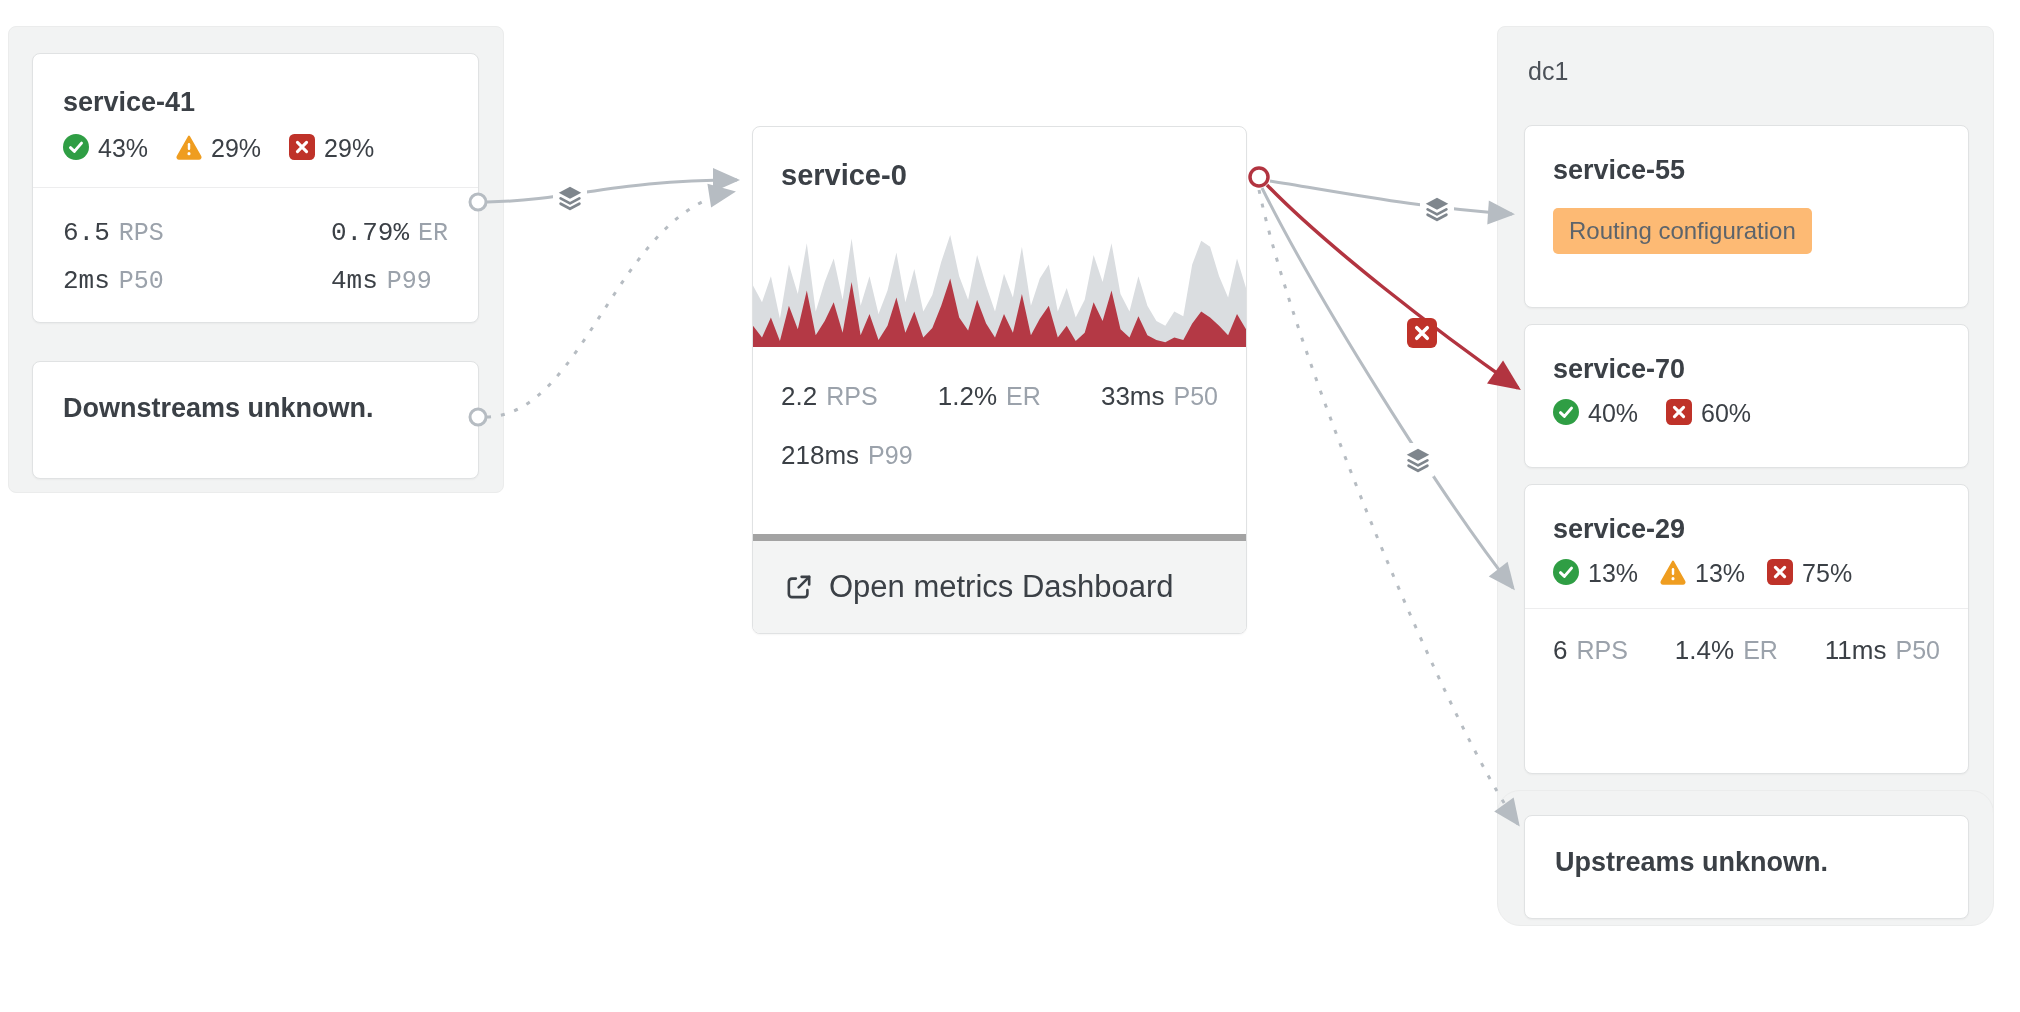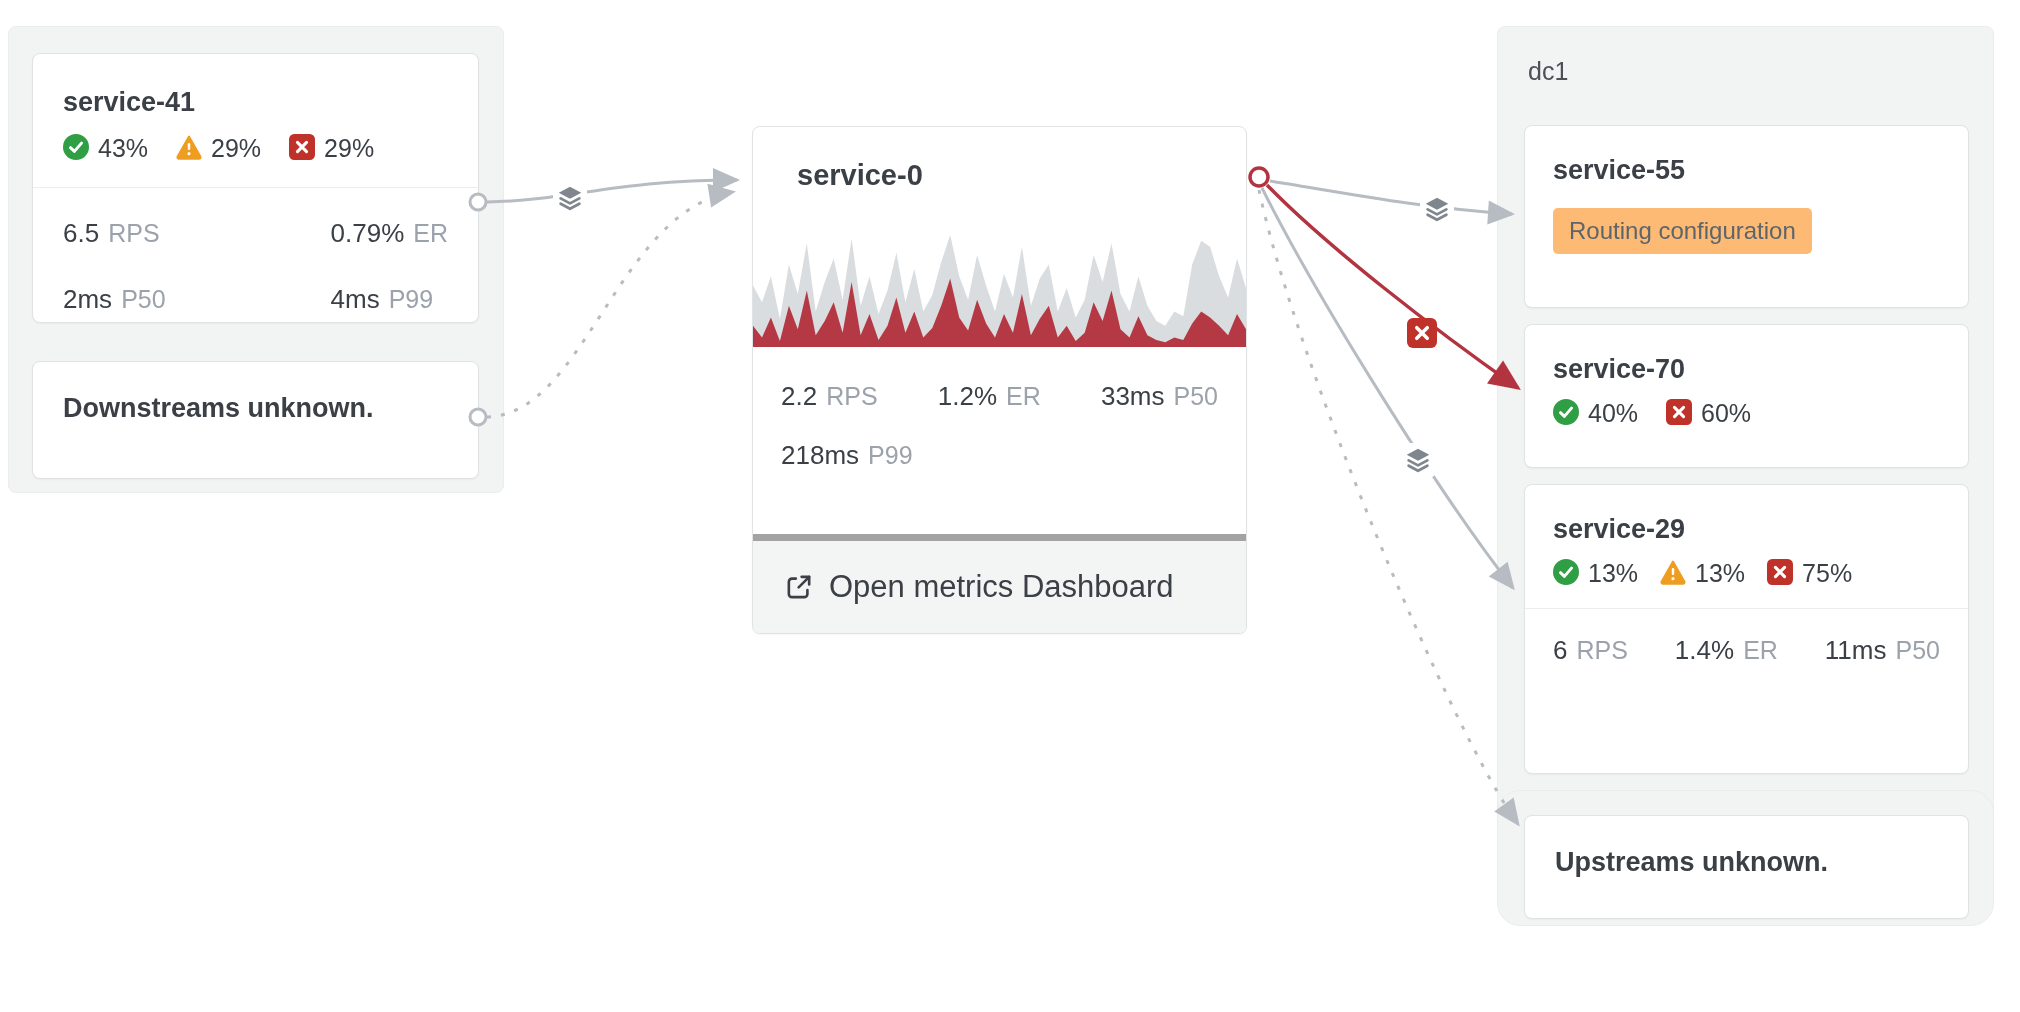--- a/index.html
+++ b/index.html
@@ -3,30 +3,30 @@
 <meta charset="utf-8">
 <style>
   html,body{margin:0;padding:0;background:#fff;}
   #stage{position:relative;width:2020px;height:1012px;background:#fff;overflow:hidden;
          font-family:"Liberation Sans",sans-serif;color:#3b4046;}
   .panel{position:absolute;background:#f2f3f3;border:1px solid #ebecec;border-radius:8px;box-sizing:border-box;z-index:1;}
   .card{position:absolute;background:#fff;border:1px solid #e0e2e3;border-radius:8px;box-sizing:border-box;
         box-shadow:0 1px 2px rgba(0,0,0,.04);}
   .card-head{padding:30px 30px 24px;}
   .node-title{font-size:27px;font-weight:700;color:#3b4046;line-height:36px;}
-  .big-title{font-size:29px;margin-left:16px;}
+  .big-title{font-size:29px;}
   .badge-row{display:flex;align-items:center;gap:28px;margin-top:14px;}
   .badge{display:inline-flex;gap:9px;font-size:25px;color:#3b4046;}
   .sicon{display:inline-flex;}
   .sicon svg{display:block;}
   .icon-success{color:var(--success);}
   .icon-warning{color:var(--warning);}
   .icon-error{color:var(--error);}
   .card-metrics{border-top:1px solid #ededee;padding:30px;}
-  .grid2{display:grid;grid-template-columns:1fr auto;row-gap:35px;}
+  .grid2{display:grid;grid-template-columns:1fr auto;row-gap:18px;font-family:Liberation Mono, monospace;}
   .metric{white-space:nowrap;}
   .mv{font-size:26px;color:#3b4046;}
   .ml{font-size:25px;color:#9ba2ab;margin-left:9px;}
   .simple-card{padding:28px 30px;}
   
   #service0-card{overflow:hidden;}
   #service0-card .card-head{padding:30px 28px 36px;}
   .spark-wrap{width:493px;height:118px;}
   .spark-total{fill:var(--spark-total);}
   .spark-errors{fill:var(--spark-error);}

